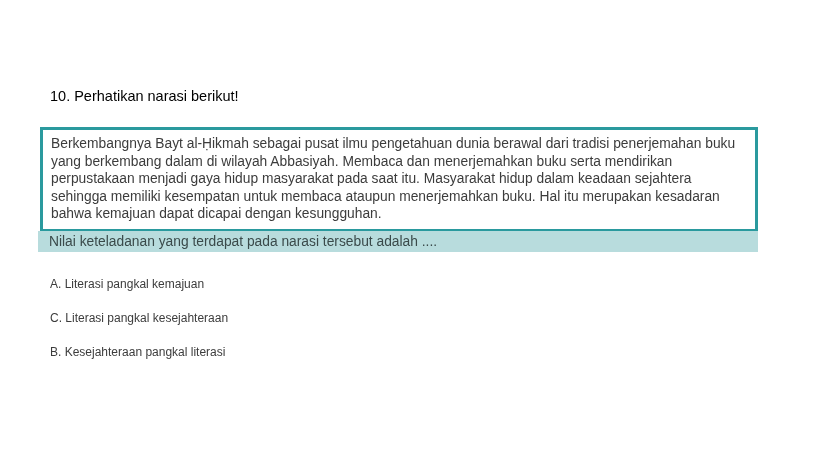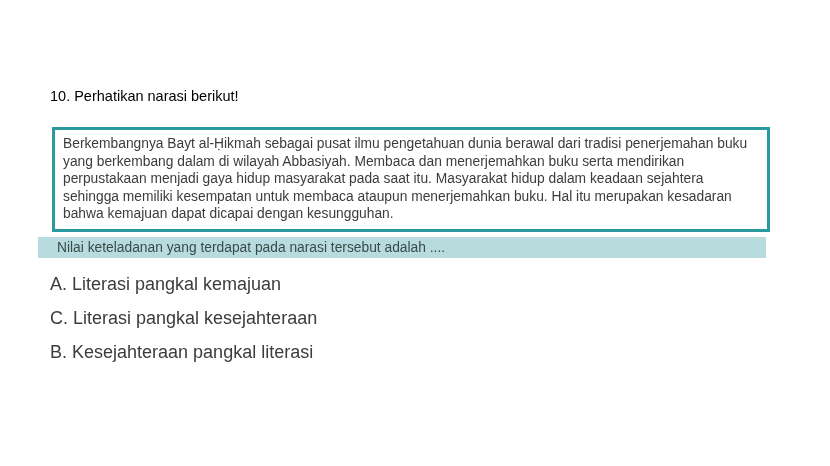--- a/index.html
+++ b/index.html
@@ -26,52 +26,51 @@
   }
   .passage-box {
     position: absolute;
     left: 40px;
     top: 127px;
     width: 697px;          
     border: 3px solid #2a9a9e;
     background: #ffffff;
     padding: 5px 7px 6px 8px;
     box-sizing: content-box;
-    margin-left: 12px;
   }
   .passage-box p {
     margin: 0;
     font-size: 13.8px;
     line-height: 17.6px;
     color: #3c3c3c;
   }
   .prompt-highlight {
     position: absolute;
     left: 38px;
-    top: 237px;
+    top: 231px;
     width: 709px;
     height: 21px;
     background: #b8dcdd;
     font-size: 13.8px;
     line-height: 21px;
-    padding-left: 19px;
+    padding-left: 11px;
     color: #3a4a4a;
     white-space: nowrap;
     overflow: hidden;
   }
   .options {
     position: absolute;
     left: 50px;
     top: 276px;
     margin: 0;
     padding: 0;
     list-style: none;
   }
   .options li {
-    font-size: 18px;
+    font-size: 12px;
     line-height: 16px;
     height: 16px;
     margin-bottom: 18px;   
     color: #3c3c3c;
     white-space: nowrap;
   }
 </style>
 </head>
 <body>
 

